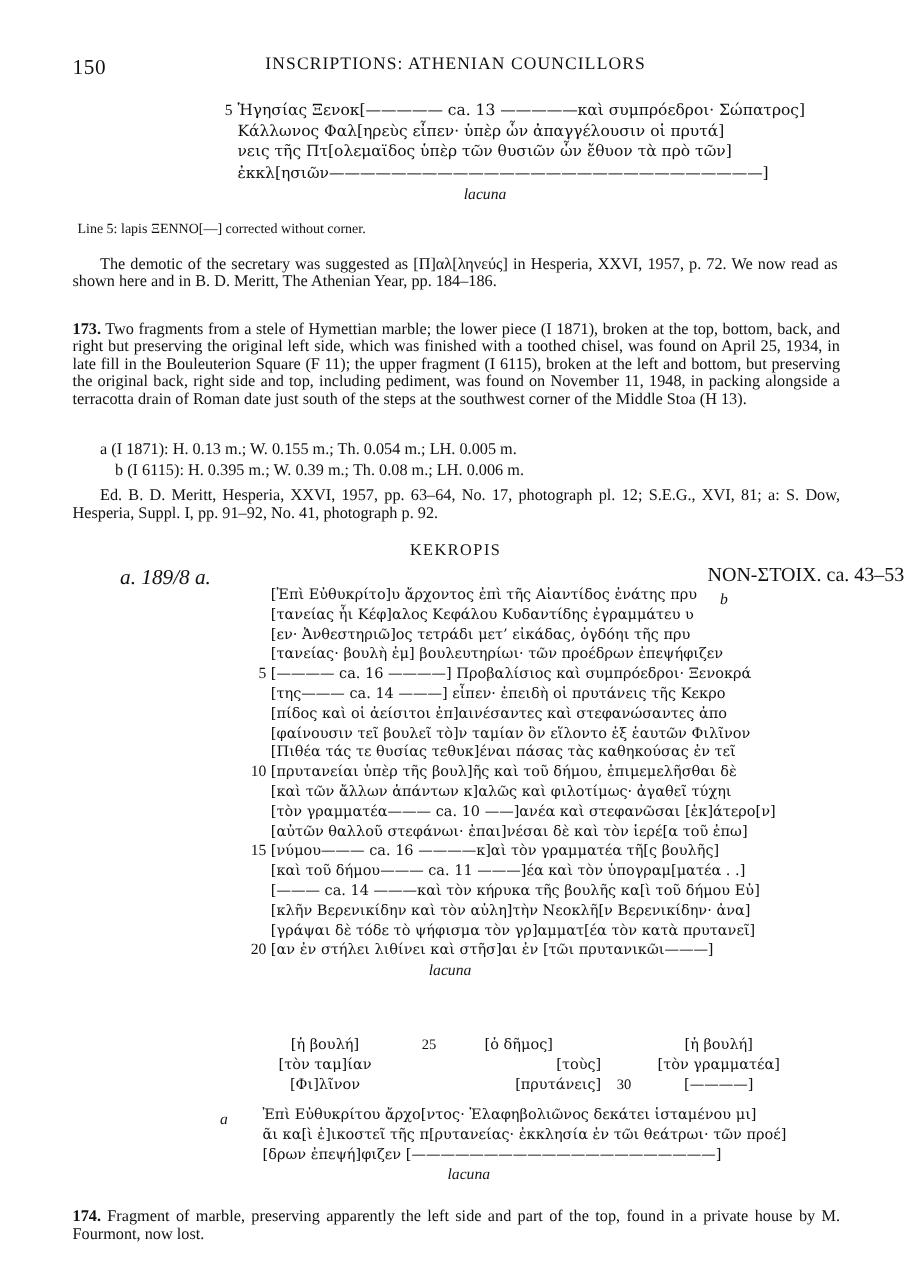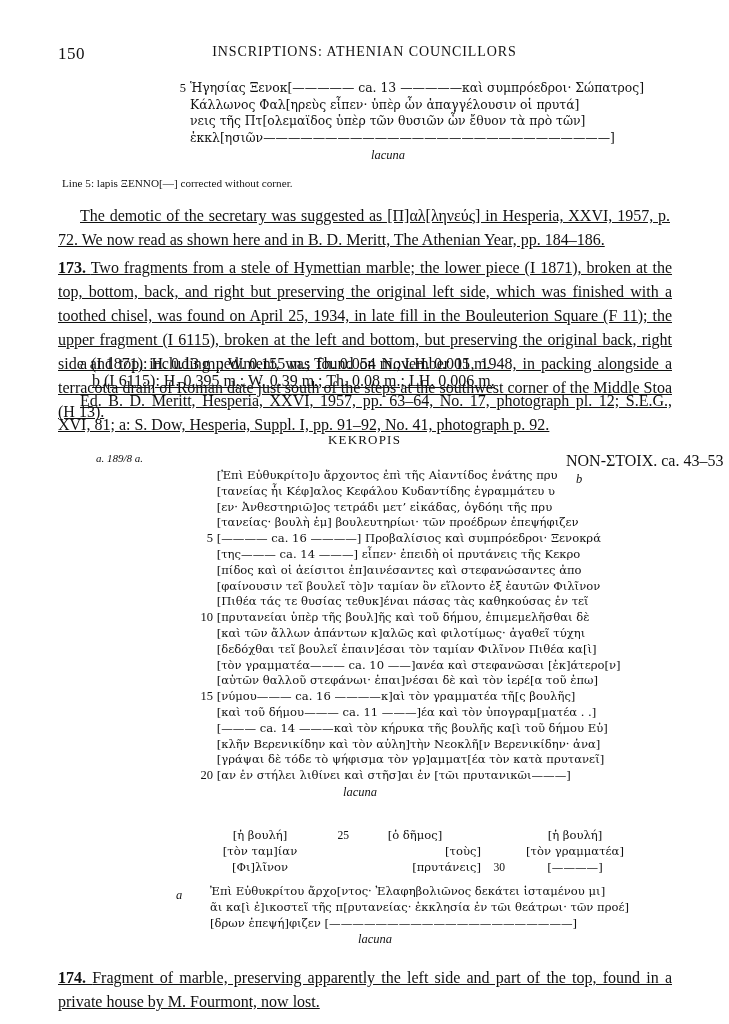--- a/index.html
+++ b/index.html
@@ -75,24 +75,23 @@
     line-height: 15px;
   }
   .ital { font-style: italic; }
   .bold { font-weight: bold; }
   .lacuna {
     font-style: italic;
     font-size: 12.5px;
     text-align: center;
   }
   .para {
-    font-size: 16px;
-    line-height: 24px;
+    font-size: 13px;
+    line-height: 14px;
     text-align: justify;
-    text-decoration: underline;
   }
   .smallcaps-title {
     font-size: 13px;
     letter-spacing: 1.2px;
     text-align: center;
   }
   .rowline { white-space: pre; }
 </style>
 </head>
 <body>
@@ -131,38 +130,37 @@
   <div class="block para" style="left:80px; top:369px; width:600px;margin-left:12px;">
     <span>b (I 6115): H. 0.395 m.; W. 0.39 m.; Th. 0.08 m.; LH. 0.006 m.</span>
   </div>
 
   <div class="block para" style="left:58px; top:389px; width:614px; text-indent:22px;">
     <span>Ed. B. D. Meritt, Hesperia, XXVI, 1957, pp. 63–64, No. 17, photograph pl. 12; S.E.G., XVI, 81;  a: S. Dow, Hesperia, Suppl. I, pp. 91–92, No. 41, photograph p. 92.</span>
   </div>
 
   <div class="block smallcaps-title" style="left:0; top:432px; width:729px;">KEKROPIS</div>
 
-  <div class="block ital" style="left:96px; top:452px; font-size:11px;">a. 189/8 a.</div>
+  <div class="block ital" style="left:96px; top:452px; font-size:17px;">a. 189/8 a.</div>
   <div class="block" style="left:566px; top:452px; font-size:16px;">NON-ΣΤΟΙΧ.  ca. 43–53</div>
 
   <div class="block ital" style="left:576px; top:472px; font-size:12.5px;">b</div>
 
   <div class="block" style="left:195px; top:468px; width:520px;">
     <div class="greek-small rowline"><span class="lineno"></span> <span>[Ἐπὶ Εὐθυκρίτο]υ ἄρχοντος ἐπὶ τῆς Αἰαντίδος ἐνάτης πρυ</span></div>
     <div class="greek-small rowline"><span class="lineno"></span> <span>[τανείας ἧι Κέφ]αλος Κεφάλου Κυδαντίδης ἐγραμμάτευ ʋ</span></div>
     <div class="greek-small rowline"><span class="lineno"></span> <span>[εν· Ἀνθεστηριῶ]ος τετράδι μετ’ εἰκάδας, ὀγδόηι τῆς πρυ</span></div>
     <div class="greek-small rowline"><span class="lineno"></span> <span>[τανείας· βουλὴ ἐμ] βουλευτηρίωι· τῶν προέδρων ἐπεψήφιζεν</span></div>
     <div class="greek-small rowline"><span class="lineno">5</span> <span>[———— ca. 16 ————] Προβαλίσιος καὶ συμπρόεδροι· Ξενοκρά</span></div>
     <div class="greek-small rowline"><span class="lineno"></span> <span>[της——— ca. 14 ———] εἶπεν· ἐπειδὴ οἱ πρυτάνεις τῆς Κεκρο</span></div>
     <div class="greek-small rowline"><span class="lineno"></span> <span>[πίδος καὶ οἱ ἀείσιτοι ἐπ]αινέσαντες καὶ στεφανώσαντες ἀπο</span></div>
     <div class="greek-small rowline"><span class="lineno"></span> <span>[φαίνουσιν τεῖ βουλεῖ τὸ]ν ταμίαν ὃν εἵλοντο ἐξ ἑαυτῶν Φιλῖνον</span></div>
     <div class="greek-small rowline"><span class="lineno"></span> <span>[Πιθέα τάς τε θυσίας τεθυκ]έναι πάσας τὰς καθηκούσας ἐν τεῖ</span></div>
     <div class="greek-small rowline"><span class="lineno">10</span> <span>[πρυτανείαι ὑπὲρ τῆς βουλ]ῆς καὶ τοῦ δήμου, ἐπιμεμελῆσθαι δὲ</span></div>
     <div class="greek-small rowline"><span class="lineno"></span> <span>[καὶ τῶν ἄλλων ἁπάντων κ]αλῶς καὶ φιλοτίμως· ἀγαθεῖ τύχηι</span></div>
-    <div class="greek-small rowline"><span class="lineno"></span> <span>[δεδόχθαι τεῖ βουλεῖ ἐπαιν]έσαι τὸν ταμίαν Φιλῖνον Πιθέα κα[ὶ]</span></div>
     <div class="greek-small rowline"><span class="lineno"></span> <span>[τὸν γραμματέα——— ca. 10 ——]ανέα καὶ στεφανῶσαι [ἑκ]άτερο[ν]</span></div>
     <div class="greek-small rowline"><span class="lineno"></span> <span>[αὐτῶν θαλλοῦ στεφάνωι· ἐπαι]νέσαι δὲ καὶ τὸν ἱερέ[α τοῦ ἐπω]</span></div>
     <div class="greek-small rowline"><span class="lineno">15</span> <span>[νύμου——— ca. 16 ————κ]αὶ τὸν γραμματέα τῆ[ς βουλῆς]</span></div>
     <div class="greek-small rowline"><span class="lineno"></span> <span>[καὶ τοῦ δήμου——— ca. 11 ———]έα καὶ τὸν ὑπογραμ[ματέα . .]</span></div>
     <div class="greek-small rowline"><span class="lineno"></span> <span>[——— ca. 14 ———καὶ τὸν κήρυκα τῆς βουλῆς κα[ὶ τοῦ δήμου Εὐ]</span></div>
     <div class="greek-small rowline"><span class="lineno"></span> <span>[κλῆν Βερενικίδην καὶ τὸν αὐλη]τὴν Νεοκλῆ[ν Βερενικίδην· ἀνα]</span></div>
     <div class="greek-small rowline"><span class="lineno"></span> <span>[γράψαι δὲ τόδε τὸ ψήφισμα τὸν γρ]αμματ[έα τὸν κατὰ πρυτανεῖ]</span></div>
     <div class="greek-small rowline"><span class="lineno">20</span> <span>[αν ἐν στήλει λιθίνει καὶ στῆσ]αι ἐν [τῶι πρυτανικῶι———]</span></div>
     <div class="lacuna" style="margin-top:1px; width:330px;">lacuna</div>
   </div>

